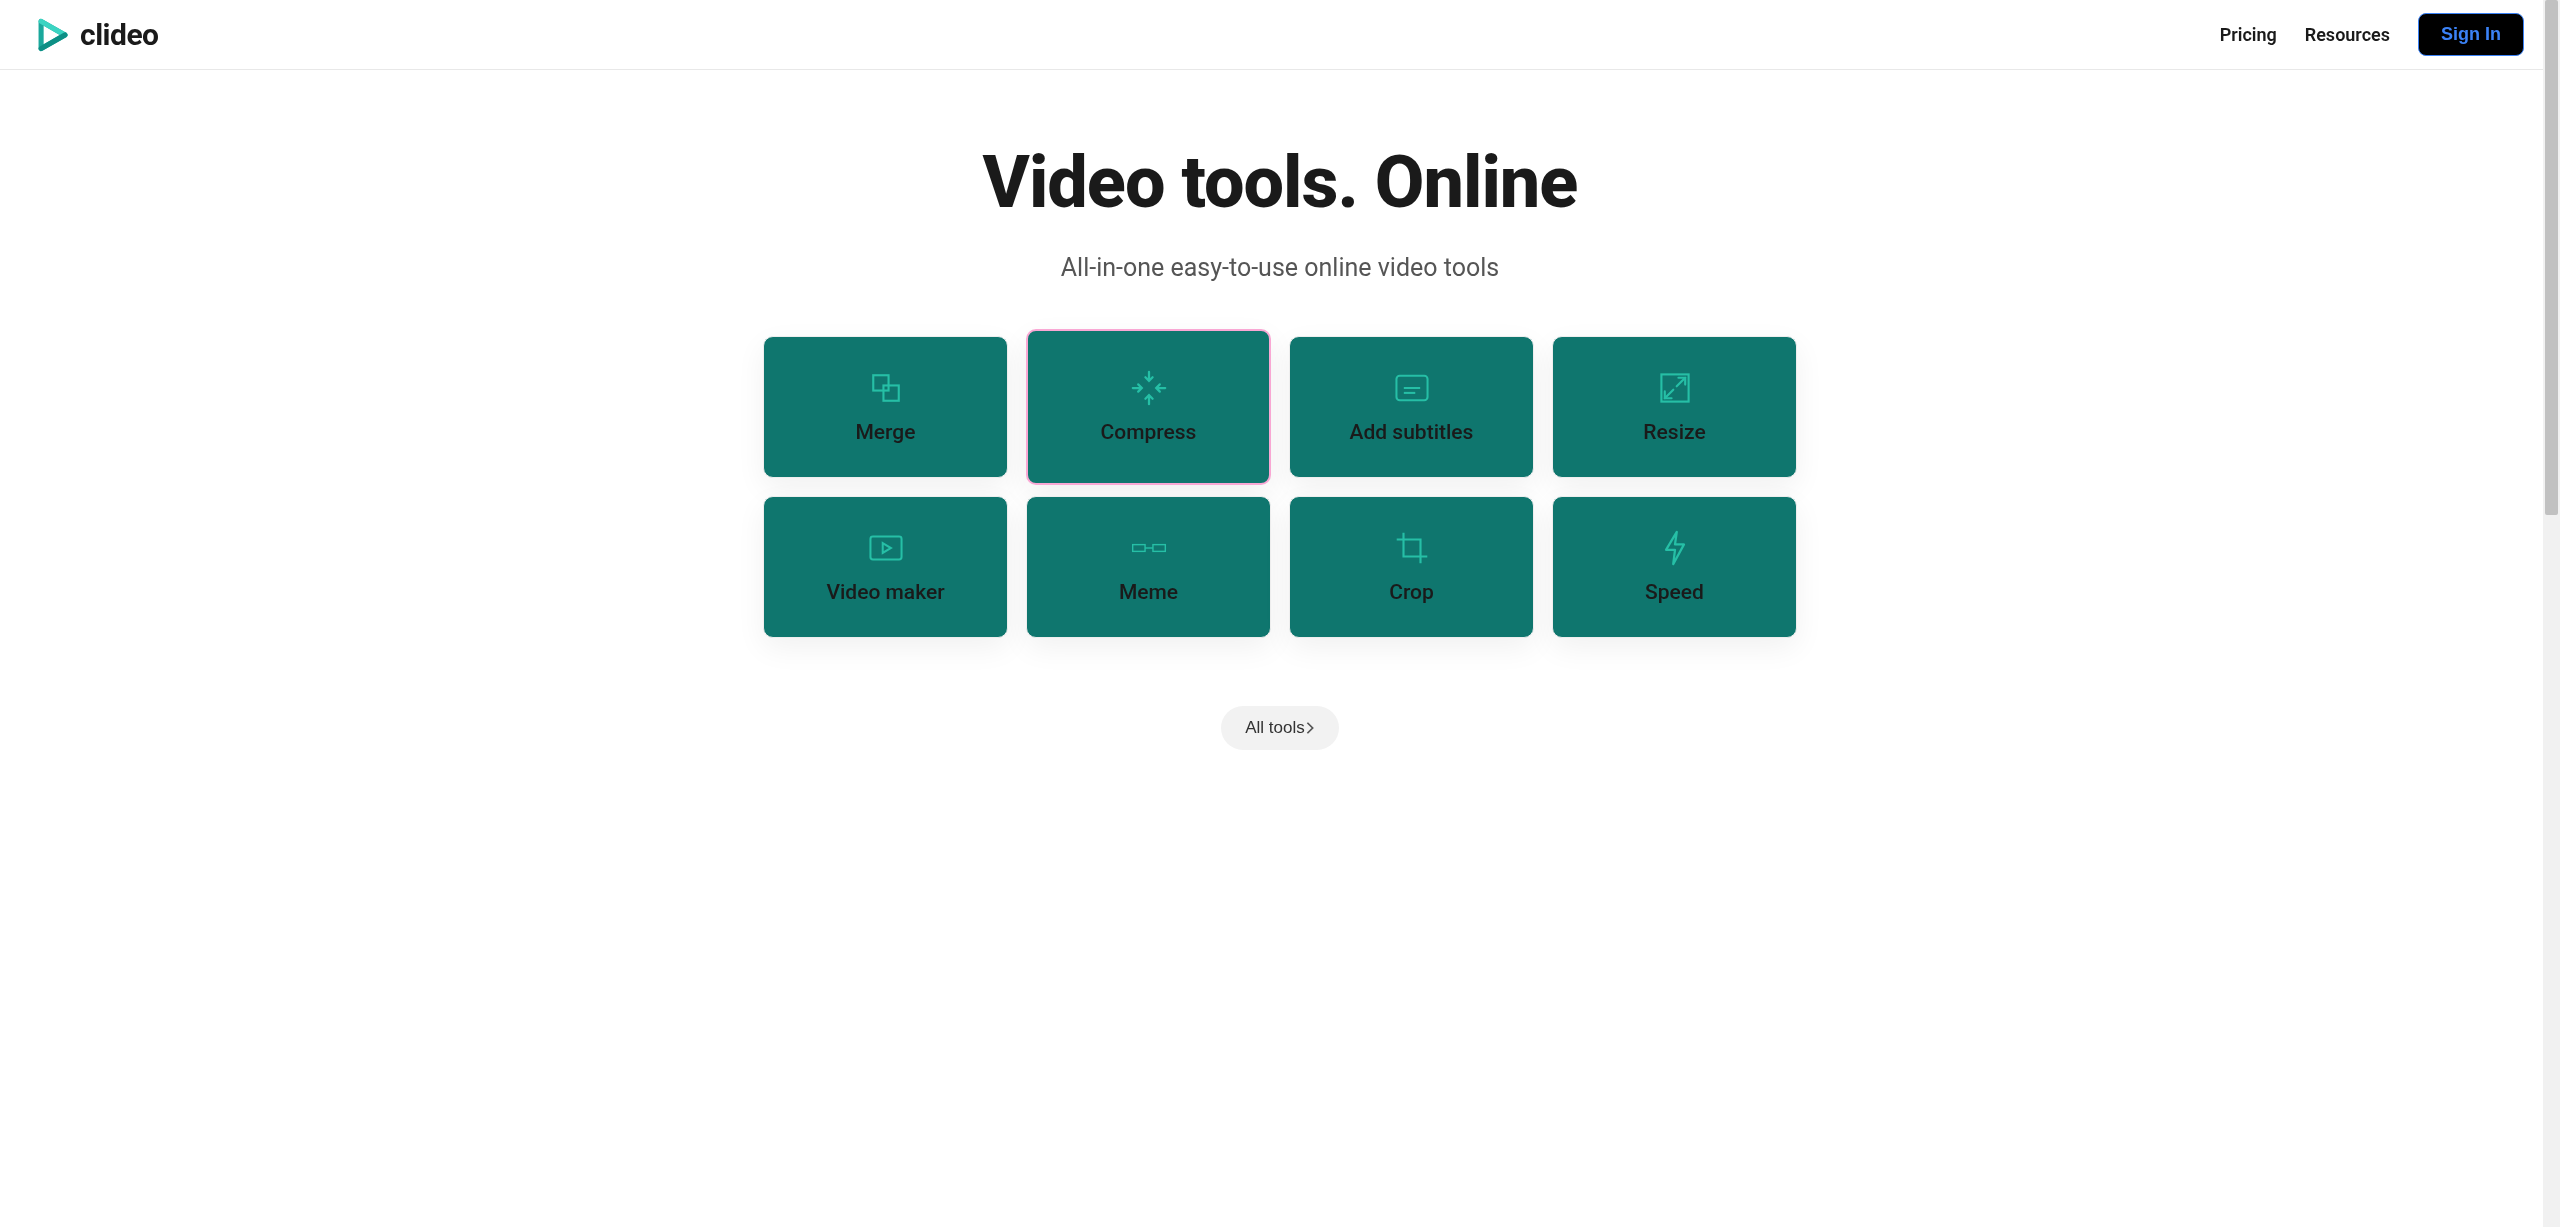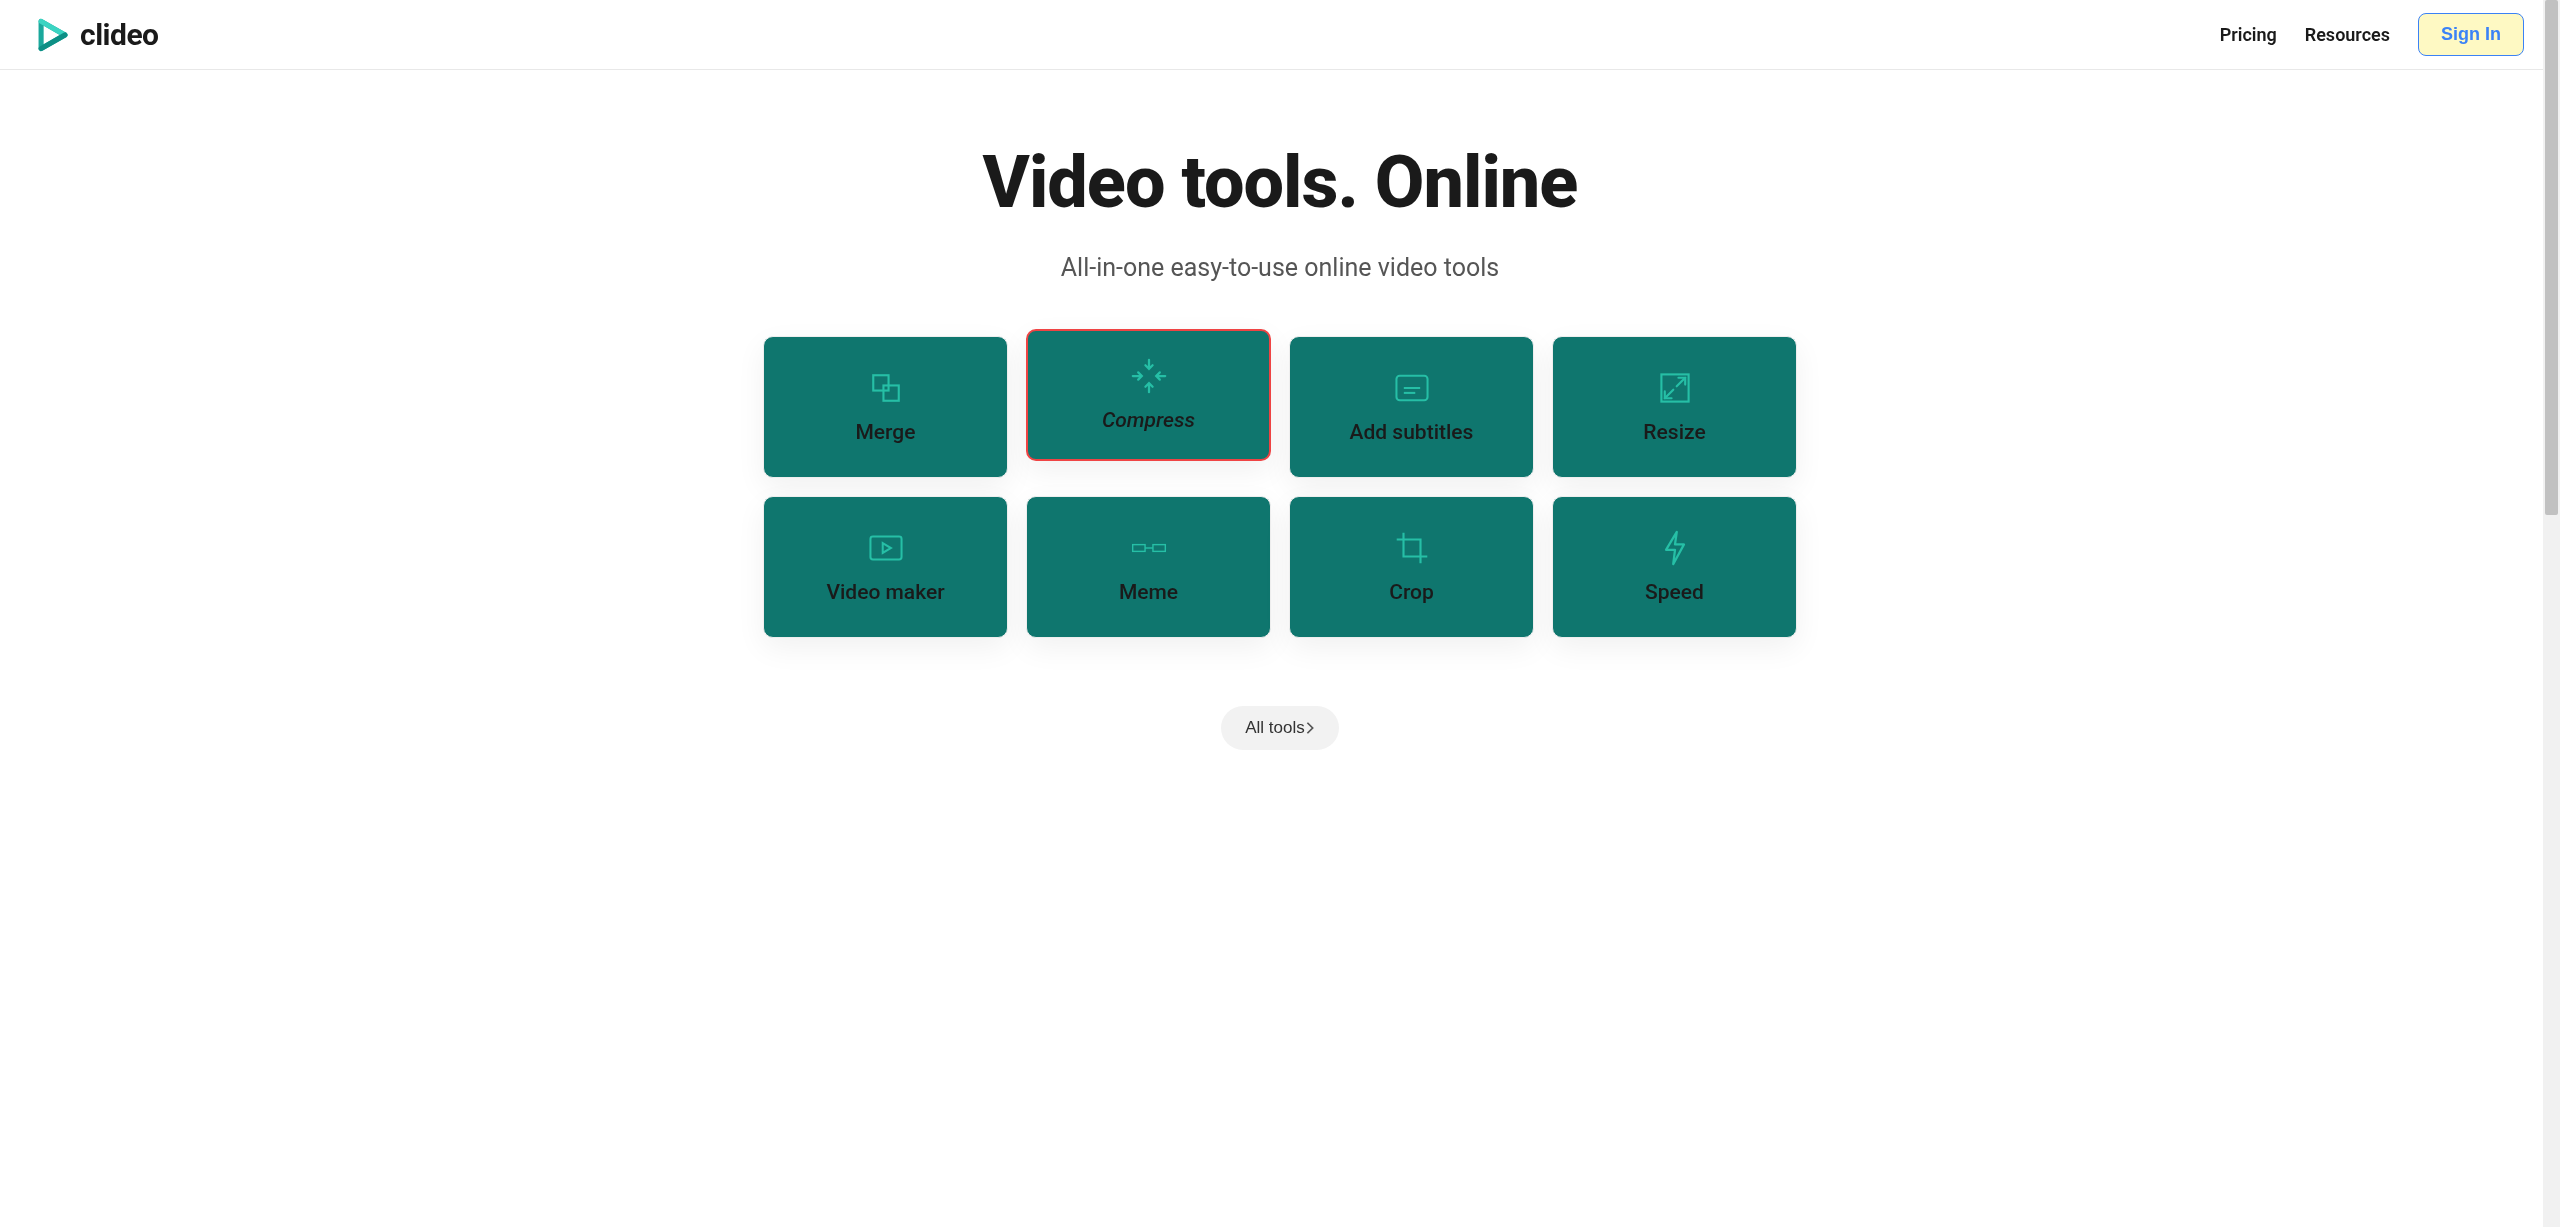--- a/index.html
+++ b/index.html
@@ -2,27 +2,27 @@
 <html><head>
 <meta charset="utf-8">
 <style>
 * { margin: 0; padding: 0; box-sizing: border-box; }
 body { font-family: -apple-system, BlinkMacSystemFont, "Segoe UI", Roboto, Helvetica, Arial, sans-serif; background: #fff; color: #1a1a1a; }
 .header { display: flex; align-items: center; justify-content: space-between; padding: 0 36px; height: 70px; border-bottom: 1px solid #e8e8e8; }
 .logo { display: flex; align-items: center; gap: 10px; }
 .logo-text { font-size: 30px; font-weight: 700; letter-spacing: -0.5px; color: #1a1a1a; }
 .nav { display: flex; align-items: center; gap: 28px; }
 .nav-link { font-size: 18px; font-weight: 600; color: #1a1a1a; text-decoration: none; cursor: pointer; }
-.signin-btn { font-size: 18px; font-weight: 600; color: #3b82f6; background: #fef9c3; border: 1.5px solid #3b82f6; border-radius: 8px; padding: 10px 22px; cursor: pointer; }
+.signin-btn { font-size: 18px; font-weight: 600; color: #3b82f6; background: #000000; border: 1.5px solid #3b82f6; border-radius: 8px; padding: 10px 22px; cursor: pointer; }
 .main { max-width: 1340px; margin: 0 auto; padding: 70px 20px 40px; text-align: center; }
 .title { font-size: 72px; font-weight: 800; letter-spacing: -1px; color: #1a1a1a; margin-bottom: 28px; }
 .subtitle { font-size: 25px; font-weight: 400; color: #555; margin-bottom: 54px; }
 .tools-row { display: flex; justify-content: center; gap: 18px; margin-bottom: 18px; flex-wrap: wrap; }
 .tool-card { width: 245px; height: 142px; background: #0f766e; border: 1px solid #eee; border-radius: 10px; display: flex; flex-direction: column; align-items: center; justify-content: center; gap: 14px; cursor: pointer; box-shadow: 0 10px 30px rgba(0,0,0,0.06); }
-.tool-card.highlighted { border: 2px solid #ef4444; height: 132px; margin-top: -7px; margin-bottom: -7px; font-style: italic; }
+.tool-card.highlighted { border: 2px solid #f9a8d4; height: 156px; margin-top: -7px; margin-bottom: -7px; }
 .tool-label { font-size: 21px; font-weight: 500; color: #1a1a1a; }
 .icon-wrap { width: 36px; height: 36px; display: flex; align-items: center; justify-content: center; }
 .all-tools-btn { display: inline-flex; align-items: center; gap: 0; background: #f2f2f2; border: none; border-radius: 24px; padding: 12px 24px; font-size: 17px; font-weight: 500; color: #333; cursor: pointer; margin-top: 50px; }
 .scrollbar { position: fixed; right: 0; top: 0; width: 17px; height: 100%; background: #f1f1f1; }
 .scrollbar-thumb { position: absolute; right: 2px; top: 0; width: 13px; height: 42%; background: #c1c1c1; border-radius: 2px; }
 </style>
 </head>
 <body>
 
 <header class="header">

